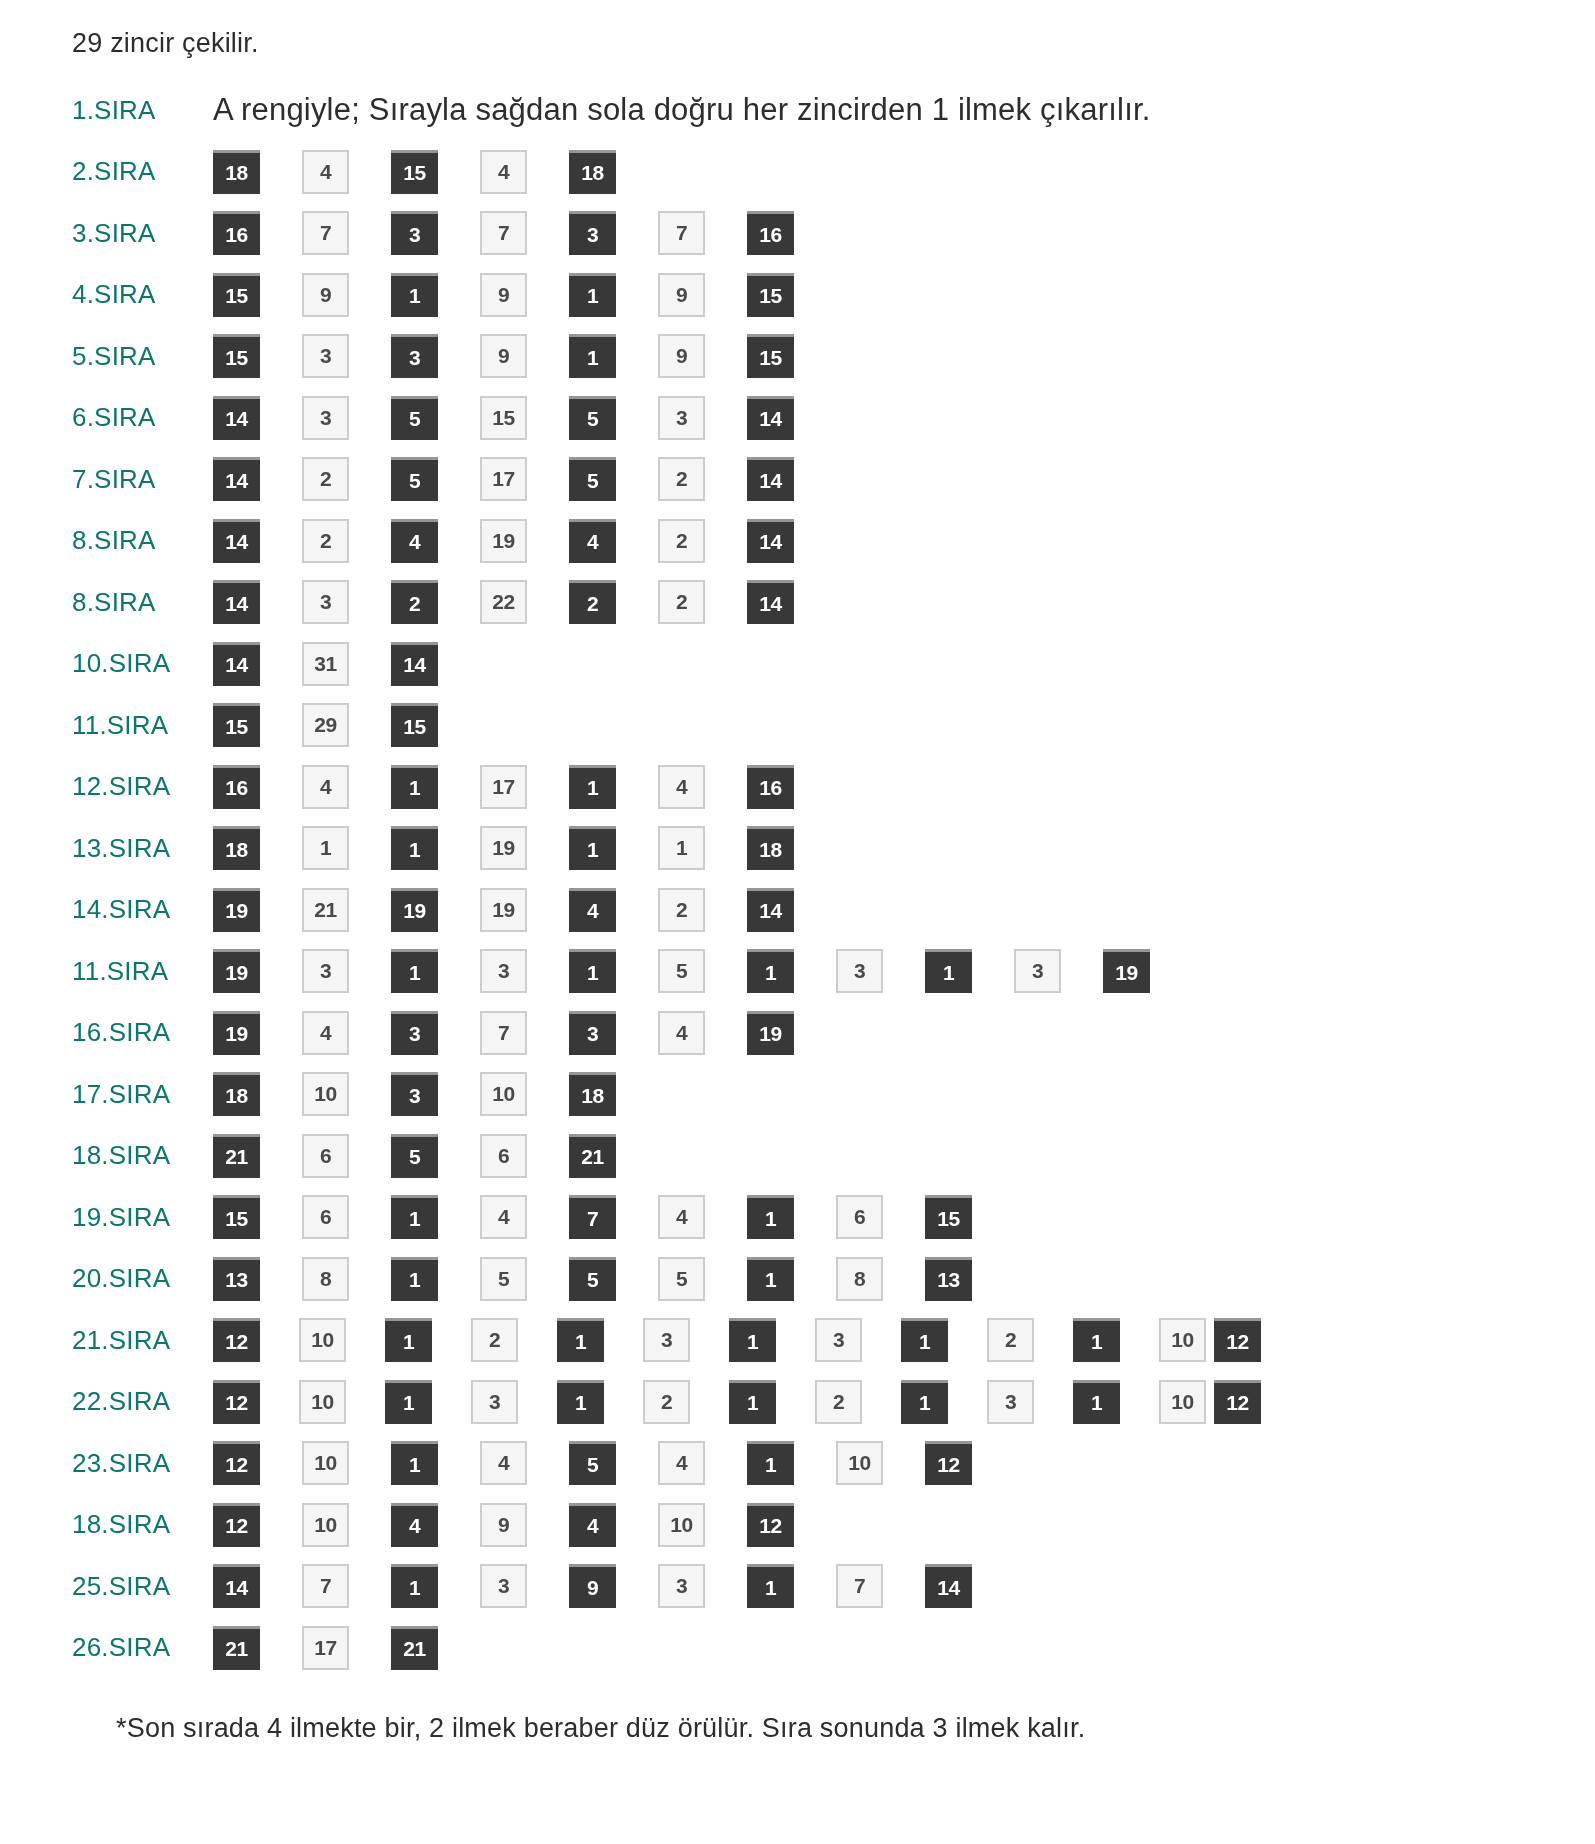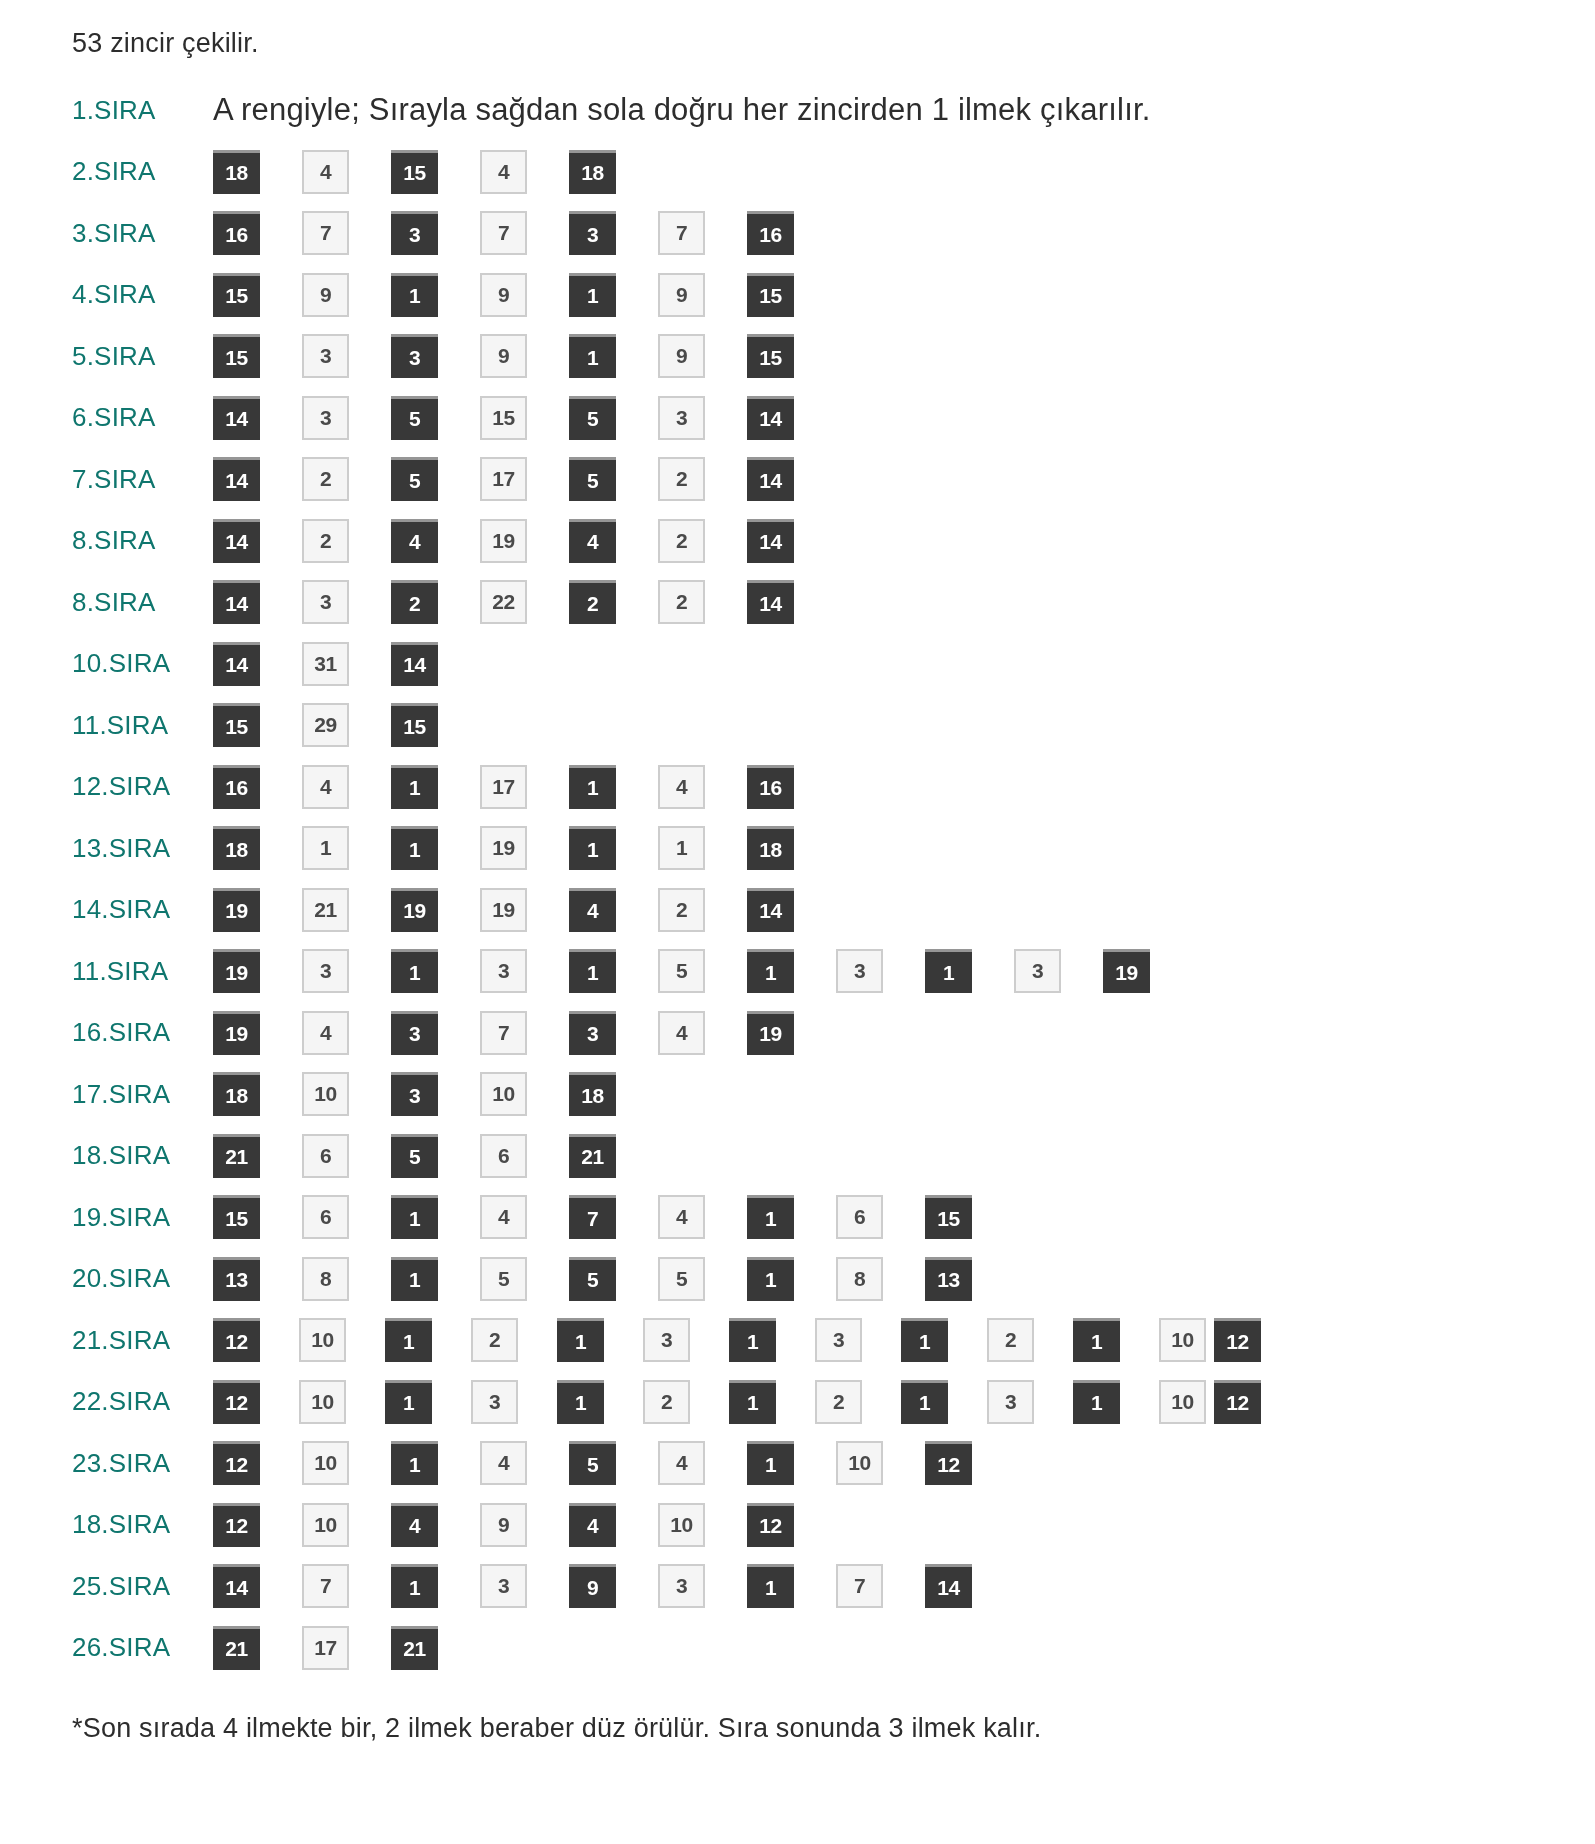--- a/index.html
+++ b/index.html
@@ -45,26 +45,27 @@
   }
   .cell.light {
     background:#f5f5f5; color:#4a4a4a;
     border:2px solid #cdcdcd;
   }
   .footnote {
     margin-top:42px;
     font-size:27px; line-height:32px; font-weight:400;
     letter-spacing:0.2px;
     white-space:nowrap;
+    margin-left:44px;
   }
 </style>
 </head>
 <body>
 
-<div class="title">53 zincir çekilir.</div>
+<div class="title">29 zincir çekilir.</div>
 
 <div id="rows">
     <div class="row">
       <div class="row-label">1.SIRA</div>
       <div class="row-desc">A rengiyle; Sırayla sağdan sola doğru her zincirden 1 ilmek çıkarılır.</div>
     </div>
     <div class="row">
       <div class="row-label">2.SIRA</div>
       <div class="cells">
         <div class="cell dark">18</div>

